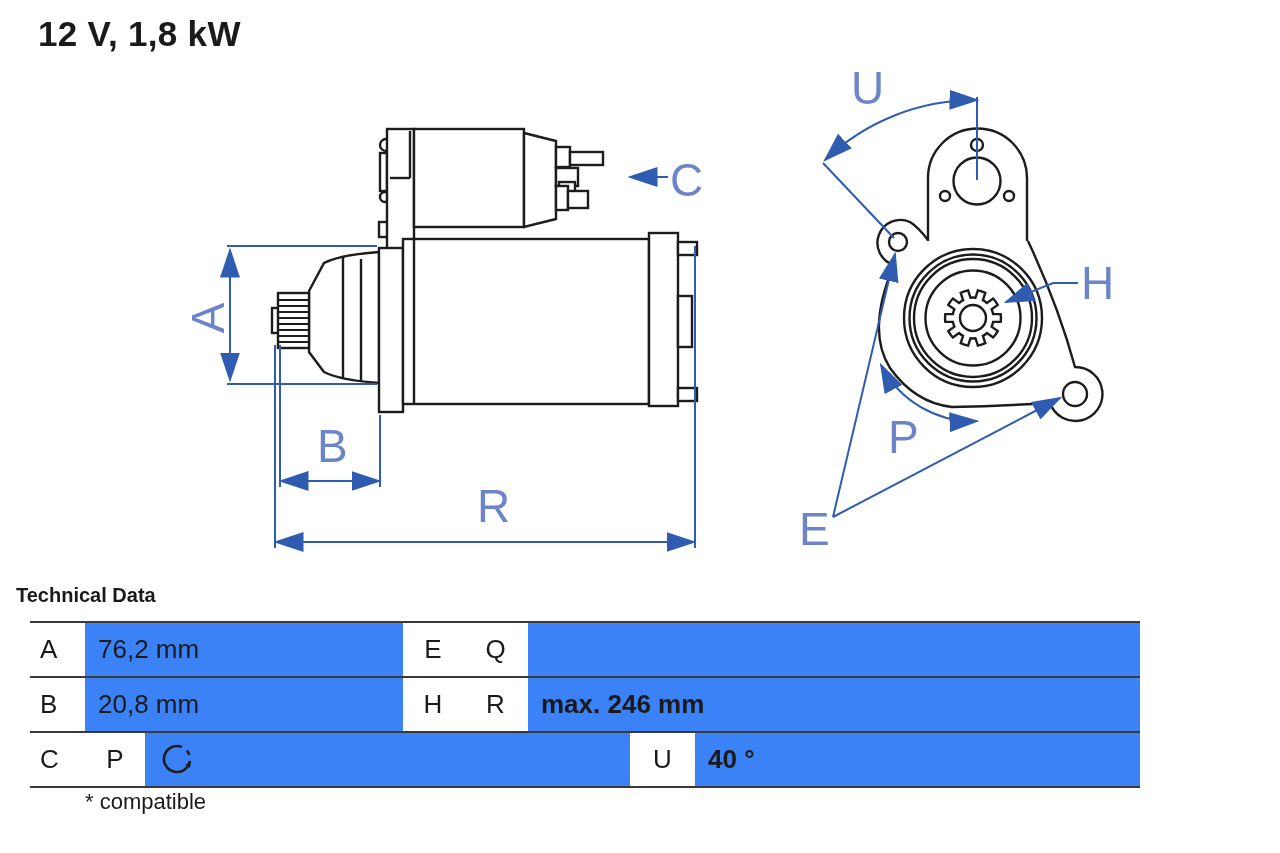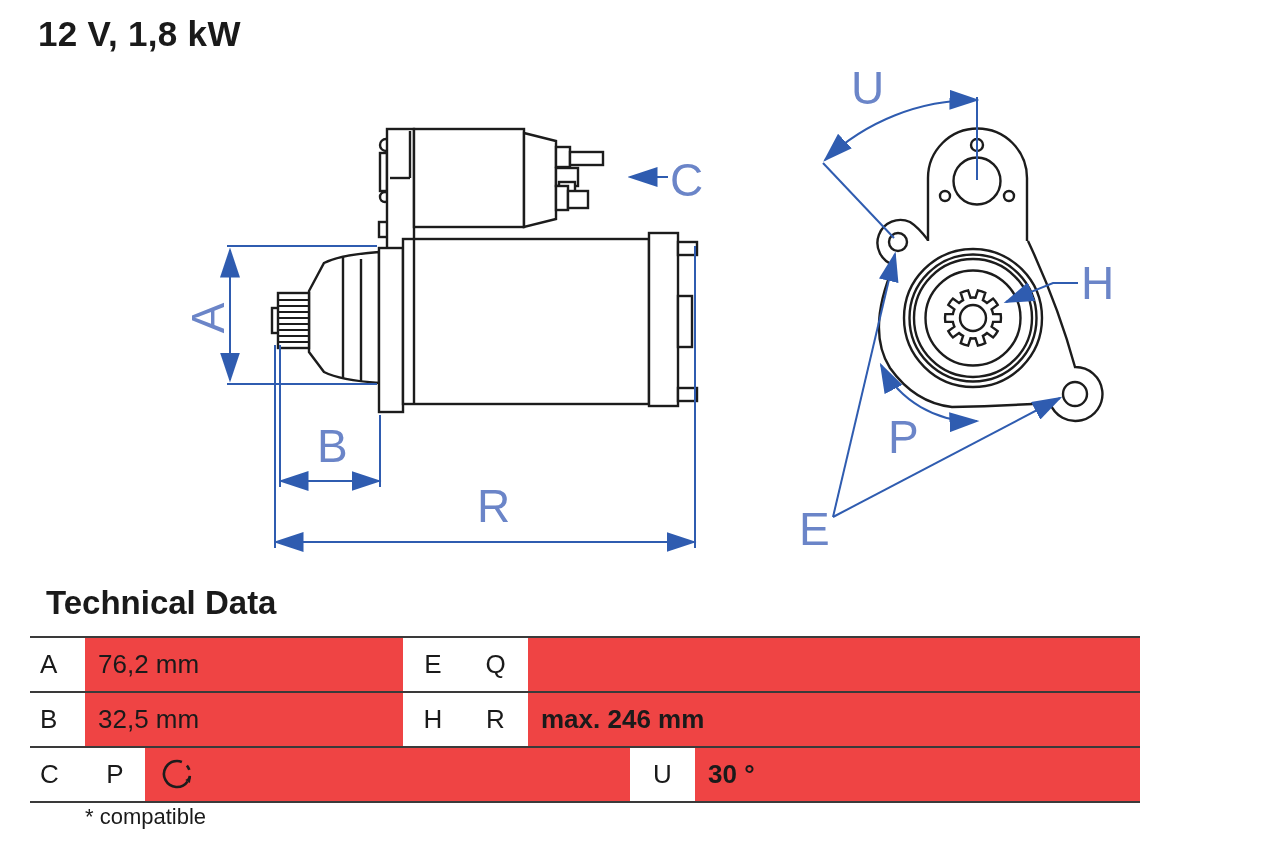--- a/index.html
+++ b/index.html
@@ -8,26 +8,26 @@
   .title{position:absolute;left:38px;top:14px;font-size:35px;font-weight:700;letter-spacing:.3px;}
   svg.drawing{position:absolute;left:0;top:0;}
   
   .blk{fill:#ffffff;stroke:#1c1c1c;stroke-width:2.4;}
   .blkl{fill:none;stroke:#1c1c1c;stroke-width:2.4;}
   .blkt{fill:none;stroke:#1c1c1c;stroke-width:2;}
   .dim{fill:none;stroke:#2f5cb0;stroke-width:2;}
   .lbl{fill:#6b85c8;font-size:46px;font-family:"Liberation Sans",sans-serif;}
   
   .tech{position:absolute;left:0;top:584px;width:1280px;}
-  .tech-heading{margin:0 0 0 46px;font-size:33px;font-weight:700;}
+  .tech-heading{margin:0 0 0 16px;font-size:20px;font-weight:700;}
   .tbl{margin:14px 0 0 30px;width:1232px;border-bottom:2px solid #3a3a3a;}
   .row{display:flex;border-top:2px solid #3a3a3a;height:53px;}
   .cell{display:flex;align-items:center;font-size:26px;line-height:53px;}
   .k{background:#ffffff;}
-  .v{background:#ef4444;padding-left:13px;}
+  .v{background:#3b82f6;padding-left:13px;}
   .c1{width:45px;padding-left:10px;}
   .v1{width:305px;}
   .c2{width:60px;justify-content:center;}
   .v2{width:472px;}
   .c3{width:65px;justify-content:center;}
   .v3{flex:1;font-weight:bold;}
   .foot{margin:1px 0 0 85px;font-size:22px;}
   .roticon{display:block;}
 </style>
 </head>
@@ -176,36 +176,36 @@
     <div class="tbl">
       <div class="row">
         <div class="cell k c1">A</div>
         <div class="cell v v1">76,2 mm</div>
         <div class="cell k c2">E</div>
         <div class="cell k c3">Q</div>
         <div class="cell v v3"></div>
       </div>
       <div class="row">
         <div class="cell k c1">B</div>
-        <div class="cell v v1">32,5 mm</div>
+        <div class="cell v v1">20,8 mm</div>
         <div class="cell k c2">H</div>
         <div class="cell k c3">R</div>
         <div class="cell v v3">max. 246 mm</div>
       </div>
       <div class="row">
         <div class="cell k c1">C</div>
         <div class="cell k c2">P</div>
         <div class="cell v v2">
           <svg class="roticon" width="40" height="40" viewBox="0 0 40 40">
             <path d="M 19,6 A 13,13 0 1 0 29.6,26.5" fill="none" stroke="#1c1c1c" stroke-width="2.6"></path>
             <path d="M 19,6 A 13,13 0 0 1 29.6,26.5" fill="none" stroke="#1c1c1c" stroke-width="2.6" stroke-dasharray="5 6"></path>
             <polygon points="33,21.6 31.9,28.1 27.3,24.9" fill="#1c1c1c"></polygon>
           </svg>
         </div>
         <div class="cell k c3">U</div>
-        <div class="cell v v3">30 °</div>
+        <div class="cell v v3">40 °</div>
       </div>
     </div>
 
     <div class="foot">* compatible</div>
   </div>
 
 </div>
 
 </body></html>

